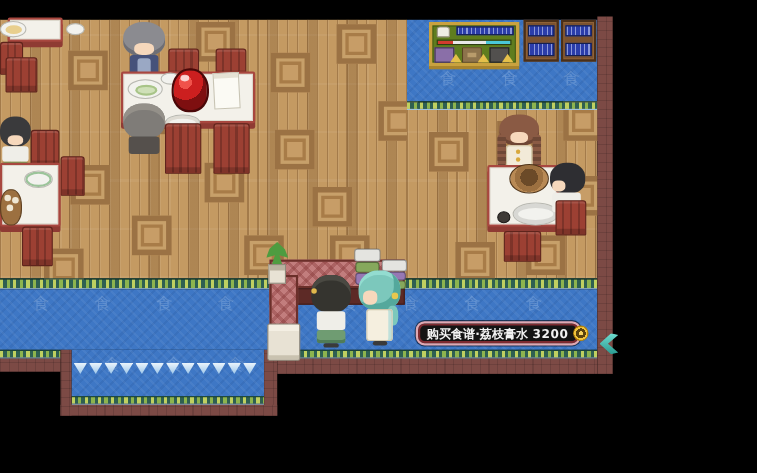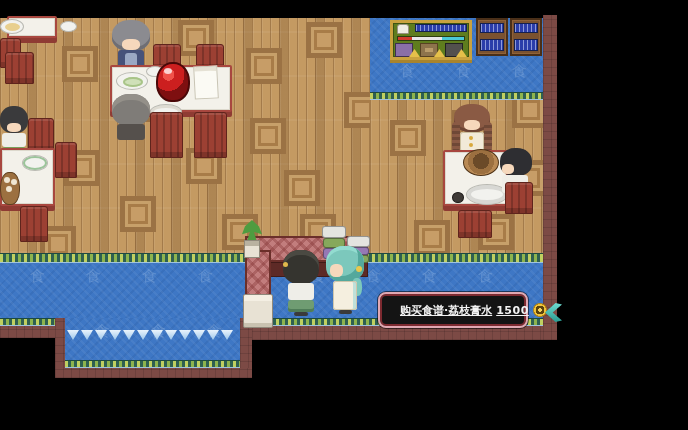--- a/index.html
+++ b/index.html
@@ -35,25 +35,25 @@
     background-image:repeating-linear-gradient(45deg,rgba(130,50,50,.35) 0 3px,transparent 3px 8px),
       repeating-linear-gradient(-45deg,rgba(130,50,50,.35) 0 3px,transparent 3px 8px);
     border:2px solid #6b2f2a;}
   .counter-face{background:#5d2a26;border:1px solid #401b18;}
   .bowlband{border-radius:3px;border:1px solid rgba(0,0,0,.35);}
   
   .hair{position:absolute;border-radius:46% 46% 42% 42%;}
   .face{position:absolute;background:#f6d8bc;border-radius:40%;}
   .body{position:absolute;border-radius:3px;}
   
-  #tooltip{left:378px;top:292px;width:150px;height:36px;background:#141414;
+  #tooltip{left:378px;top:292px;width:150px;height:22px;background:#141414;
     border:2px solid #e0a8b2;border-radius:8px;
     box-shadow:inset 0 0 0 2px #7c2a30, 0 0 0 1px rgba(0,0,0,.55);
-    display:flex;align-items:center;padding:0 20px;gap:4px;color:#f2f2f2;
-    font-size:11px;font-weight:bold;white-space:nowrap;z-index:40;text-decoration:underline;}
+    display:flex;align-items:center;padding:0 8px;gap:4px;color:#f2f2f2;
+    font-size:11px;font-weight:bold;white-space:nowrap;z-index:40;}
   #tooltip .price{margin-left:auto;letter-spacing:.5px;}
   .coin{width:14px;height:14px;border-radius:50%;flex:0 0 auto;
     background:radial-gradient(circle at 50% 50%, #f6d25e 0 2px, #5a430e 2px 4.5px, #f0c23c 4.5px 6px, #b8860b 6px 7px);}
   
   #exit-arrow{left:545px;top:303px;width:17px;height:19px;z-index:41;
     background:linear-gradient(#6fdcd0,#2a9a90);
     clip-path:polygon(100% 8%,45% 50%,100% 92%,62% 100%,0 50%,62% 0);}
   .greenboard{background:#5f7d1e;border:3px solid #c9a23f;box-shadow:0 3px 0 #a8842e, inset 0 0 0 1px #3e5512;}
   .books{background:#2b3daa;background-image:repeating-linear-gradient(90deg,rgba(220,228,255,.55) 0 1px,transparent 1px 4px);
     border:1px solid #14204f;}
@@ -260,19 +260,19 @@
     <div class="hair" style="left:0;top:0;width:38px;height:36px;background:#7cc8bc;box-shadow:inset -6px -6px 0 #54a89c, inset 0 4px 0 #93dcd0;"></div>
     <div class="face" style="left:4px;top:18px;width:13px;height:13px;"></div>
     <div class="px" style="left:30px;top:20px;width:6px;height:6px;background:#e8c84e;border-radius:50%;"></div>
     <div class="px" style="left:26px;top:32px;width:10px;height:18px;background:#7cc8bc;border-radius:40%;"></div>
     <div class="body" style="left:7px;top:35px;width:24px;height:29px;background:#f5efdf;box-shadow:inset 0 0 0 1px #cfc6ac, inset -4px 0 0 #bfe0da;"></div>
     <div class="body" style="left:13px;top:64px;width:13px;height:4px;background:#3a3a3a;"></div>
   </div>
 
   <div class="px" id="tooltip">
     <span>购买食谱·荔枝膏水</span>
-    <span class="price">1500</span>
+    <span class="price">3200</span>
     <span class="coin"></span>
   </div>
 
   <div class="px" id="exit-arrow"></div>
 
 </div>
 
 </body></html>

